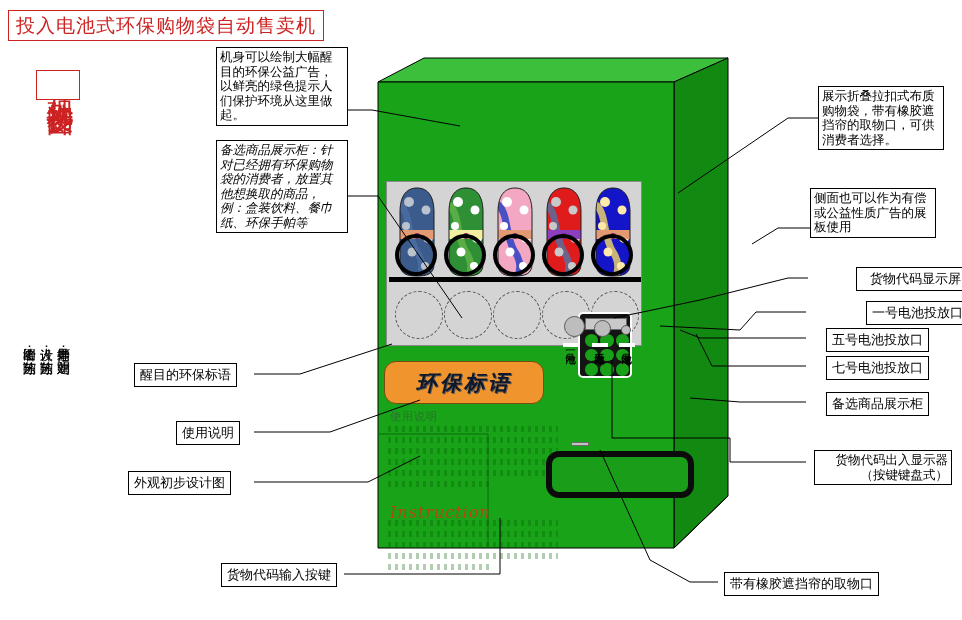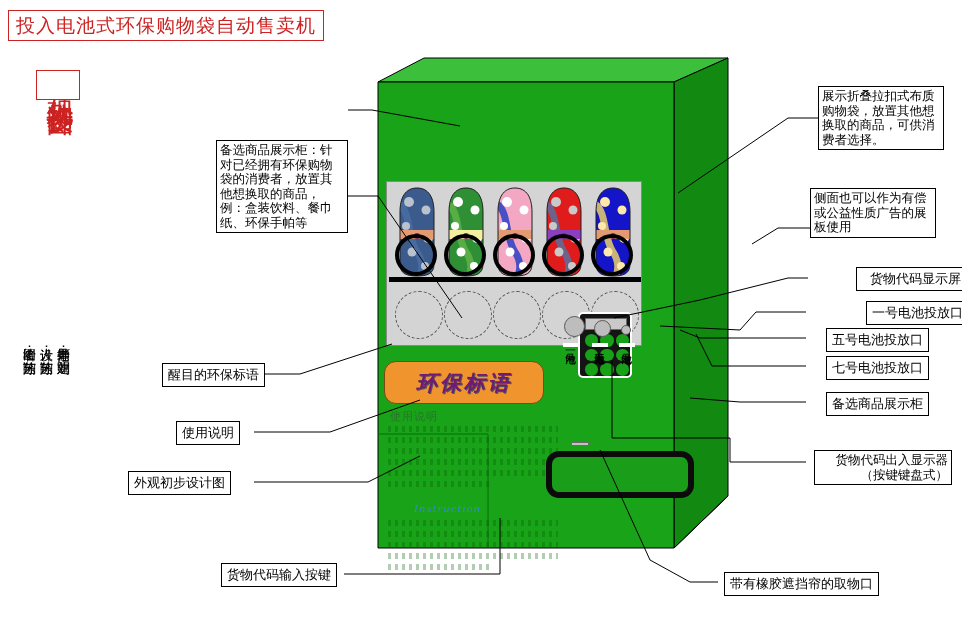--- a/index.html
+++ b/index.html
@@ -66,37 +66,36 @@
   .goodsrow{position:absolute;left:0;top:106px;width:256px;height:58px;}
   .gcircle{
     position:absolute;top:3px;width:48px;height:48px;border:1px dashed #555;
     border-radius:50%;box-sizing:border-box;
   }
 
   
   .banner{
     position:absolute;left:16px;top:313px;width:160px;height:43px;
     background:#f0952e;border:1px solid #7a4a10;border-radius:12px;
-    box-sizing:border-box;color:#701a75;
+    box-sizing:border-box;color:#0f172a;
     font-family:"DejaVu Serif","Liberation Serif",serif;
     font-style:italic;font-weight:bold;font-size:21px;
     letter-spacing:3px;text-align:center;line-height:41px;
     text-shadow:1px 1px 0 #555;
   }
 
   
   .instr-label{
     position:absolute;left:22px;top:361px;color:#2b6b2b;
     font-size:11px;letter-spacing:1px;opacity:.85;
   }
   .instr-en{
-    position:absolute;left:22px;top:455px;color:#3b82f6;
-    font-style:italic;font-size:10px;letter-spacing:1px;opacity:.9;
+    position:absolute;left:22px;top:455px;color:#c2410c;
+    font-style:italic;font-size:16px;letter-spacing:1px;opacity:.9;
     font-family:"DejaVu Serif","Liberation Serif",serif;
-    margin-left:24px;
   }
   .dotlines{position:absolute;left:20px;width:170px;}
   .dotline{
     height:6px;margin-bottom:5px;
     background-image:repeating-linear-gradient(to right,
       rgba(0,90,0,.30) 0 3px, transparent 3px 7px);
   }
 
   
   .keypad{
@@ -364,42 +363,43 @@
 
     <polyline points="254,374 300,374 392,344"></polyline>
 
     <polyline points="254,432 330,432 420,400"></polyline>
 
     <polyline points="254,482 368,482 420,456"></polyline>
 
     <polyline points="344,574 500,574 500,518"></polyline>
   </svg>
 
-
-  <div class="abox" style="left:216px;top:140px;width:132px;">备选商品展示柜：针对已经拥有环保购物袋的消费者，放置其他想换取的商品，例：盒装饮料、餐巾纸、环保手帕等</div>
-
-  <div class="abox" style="left:818px;top:86px;width:126px;">展示折叠拉扣式布质购物袋，放置其他想换取的商品，可供消费者选择。</div>
+  <div class="abox" style="left:216px;top:47px;width:132px;">机身可以绘制大幅醒目的环保公益广告，以鲜亮的绿色提示人们保护环境从这里做起。</div>
+
+  <div class="abox" style="left:216px;top:140px;width:132px;font-style:italic;">备选商品展示柜：针对已经拥有环保购物袋的消费者，放置其他想换取的商品，例：盒装饮料、餐巾纸、环保手帕等</div>
+
+  <div class="abox" style="left:818px;top:86px;width:126px;">展示折叠拉扣式布质购物袋，带有橡胶遮挡帘的取物口，可供消费者选择。</div>
 
   <div class="abox" style="left:810px;top:188px;width:126px;">侧面也可以作为有偿或公益性质广告的展板使用</div>
 
   <div class="abox one" style="left:856px;top:267px;padding-left:13px;">货物代码显示屏</div>
 
   <div class="abox one" style="left:866px;top:301px;">一号电池投放口</div>
 
   <div class="abox one" style="left:826px;top:328px;">五号电池投放口</div>
 
   <div class="abox one" style="left:826px;top:356px;">七号电池投放口</div>
 
   <div class="abox one" style="left:826px;top:392px;">备选商品展示柜</div>
 
   <div class="abox center" style="left:814px;top:450px;width:138px;">货物代码出入显示器（按键键盘式）</div>
 
   <div class="abox one" style="left:724px;top:572px;">带有橡胶遮挡帘的取物口</div>
 
-  <div class="abox one" style="left:134px;top:363px;margin-left:28px;">醒目的环保标语</div>
+  <div class="abox one" style="left:134px;top:363px;">醒目的环保标语</div>
 
   <div class="abox one" style="left:176px;top:421px;">使用说明</div>
 
   <div class="abox one" style="left:128px;top:471px;">外观初步设计图</div>
 
   <div class="abox one" style="left:221px;top:563px;">货物代码输入按键</div>
 
 </div>
 
 </body></html>

